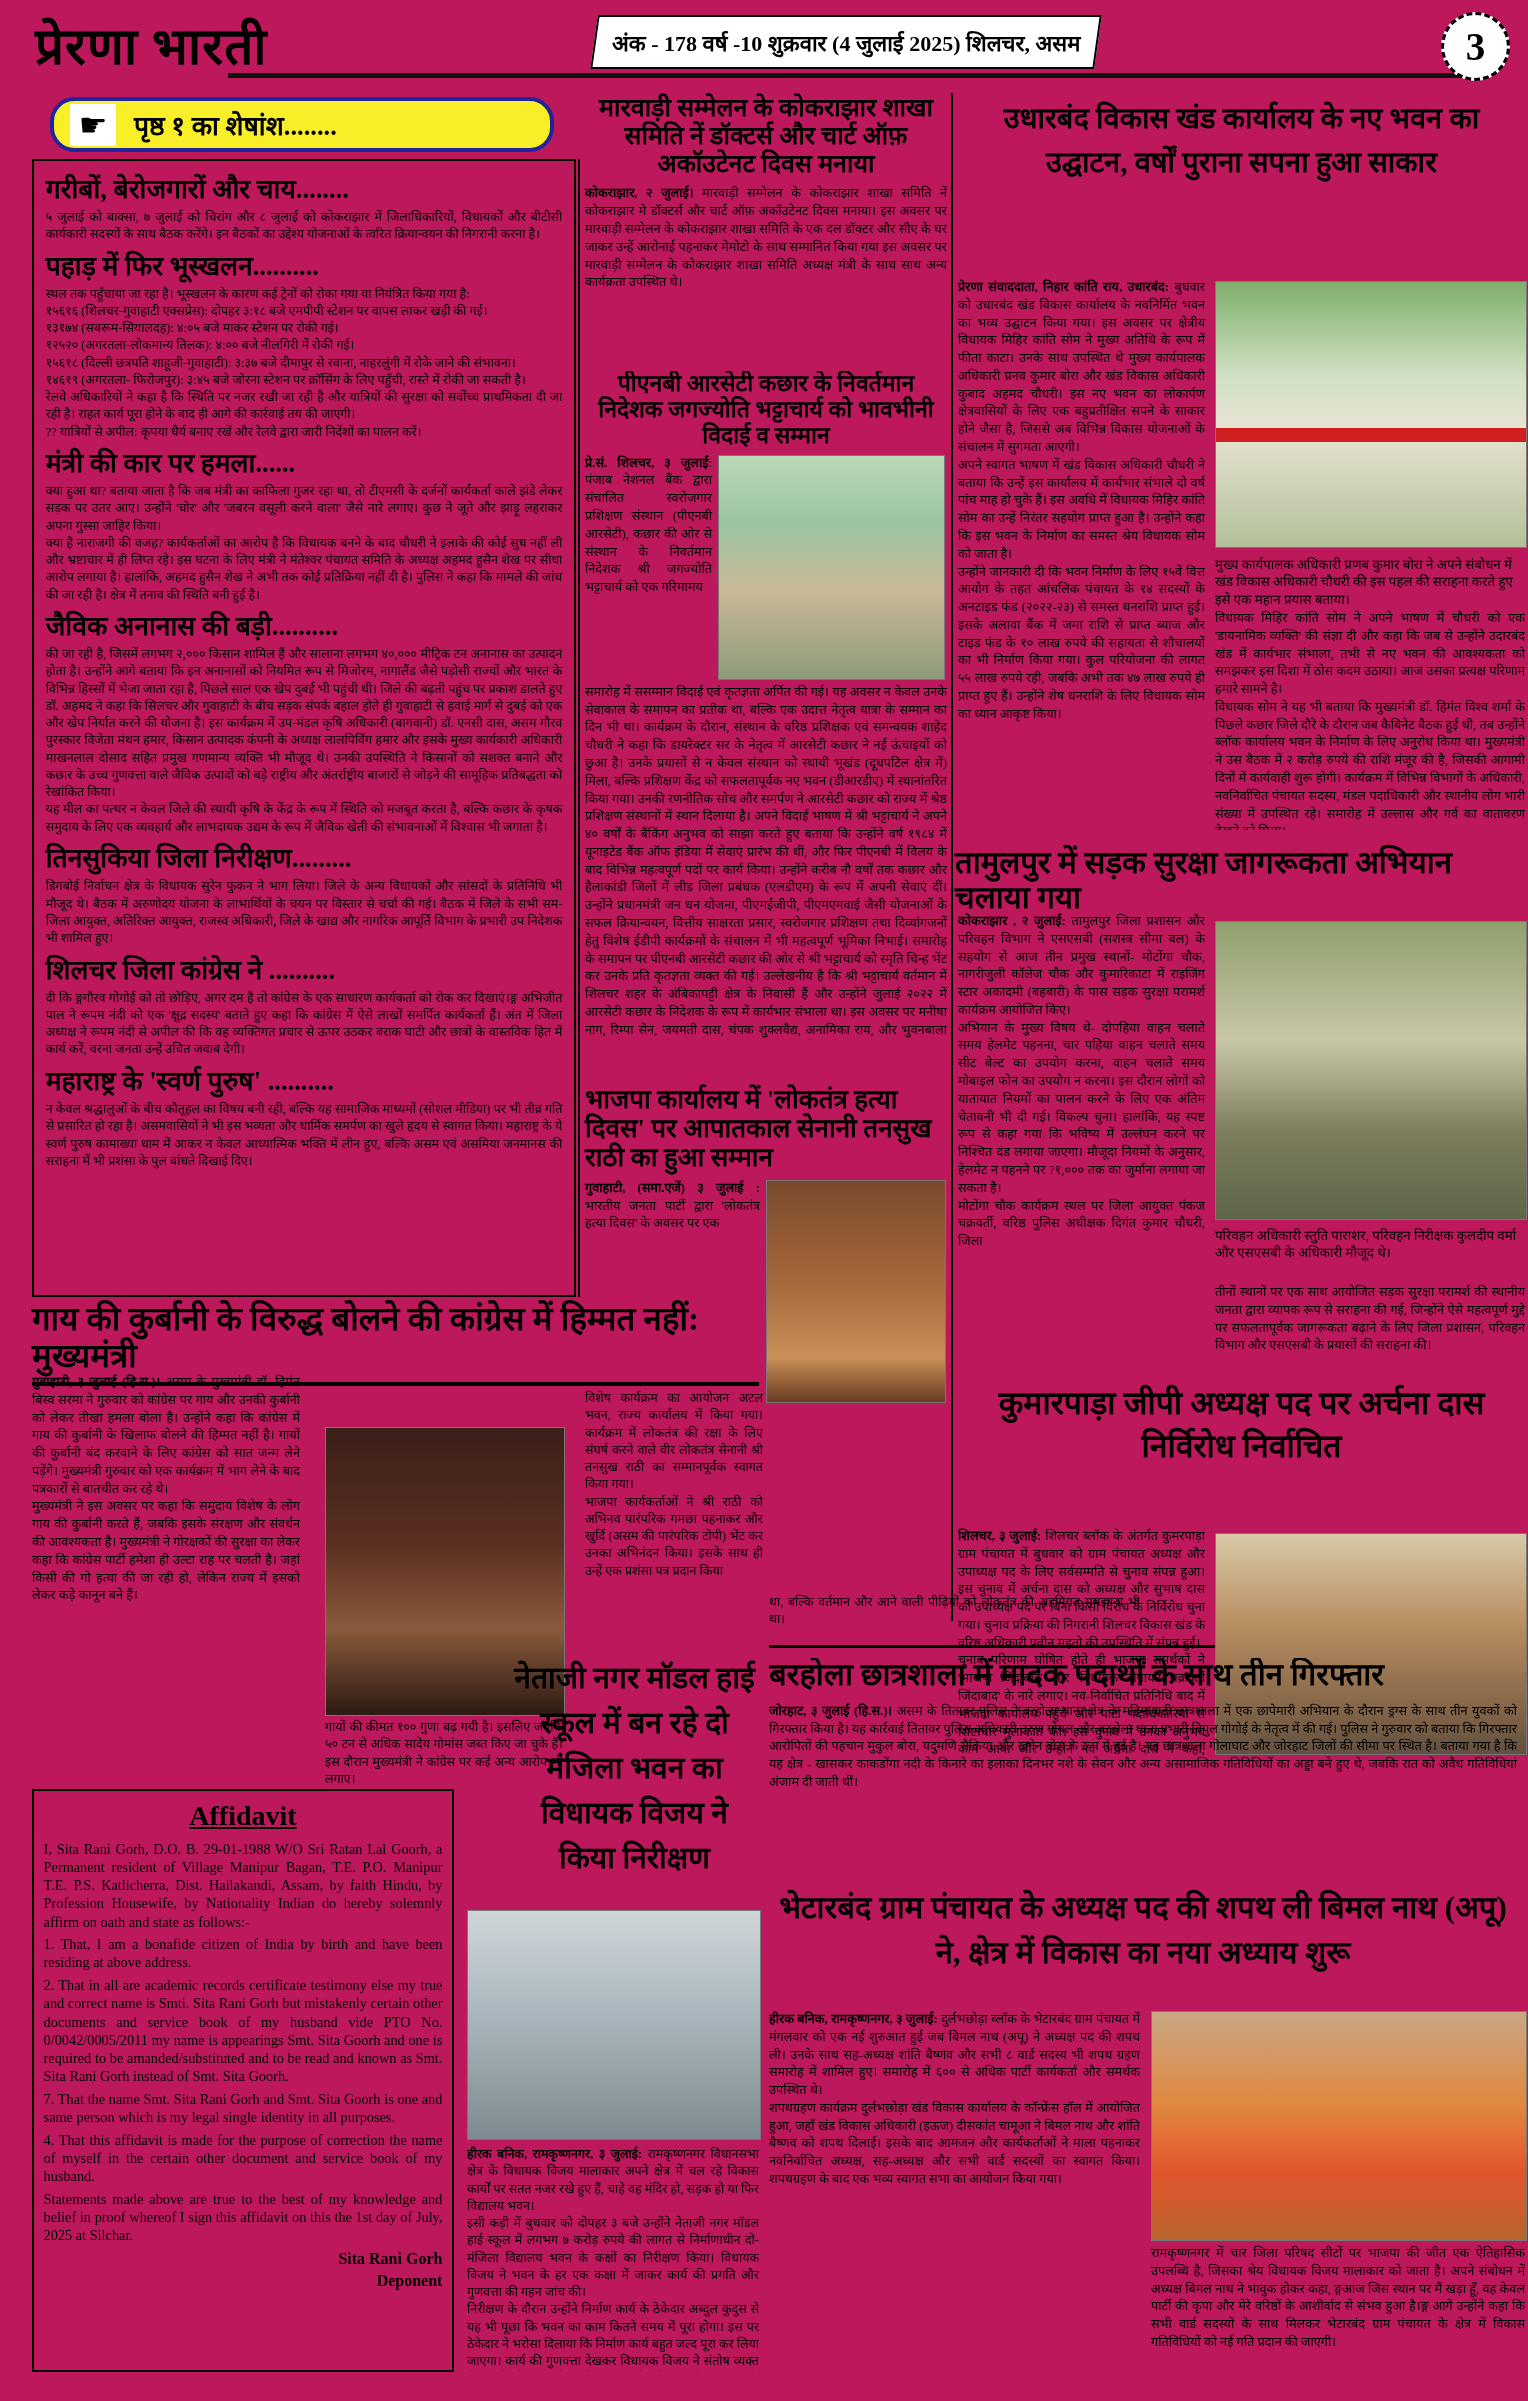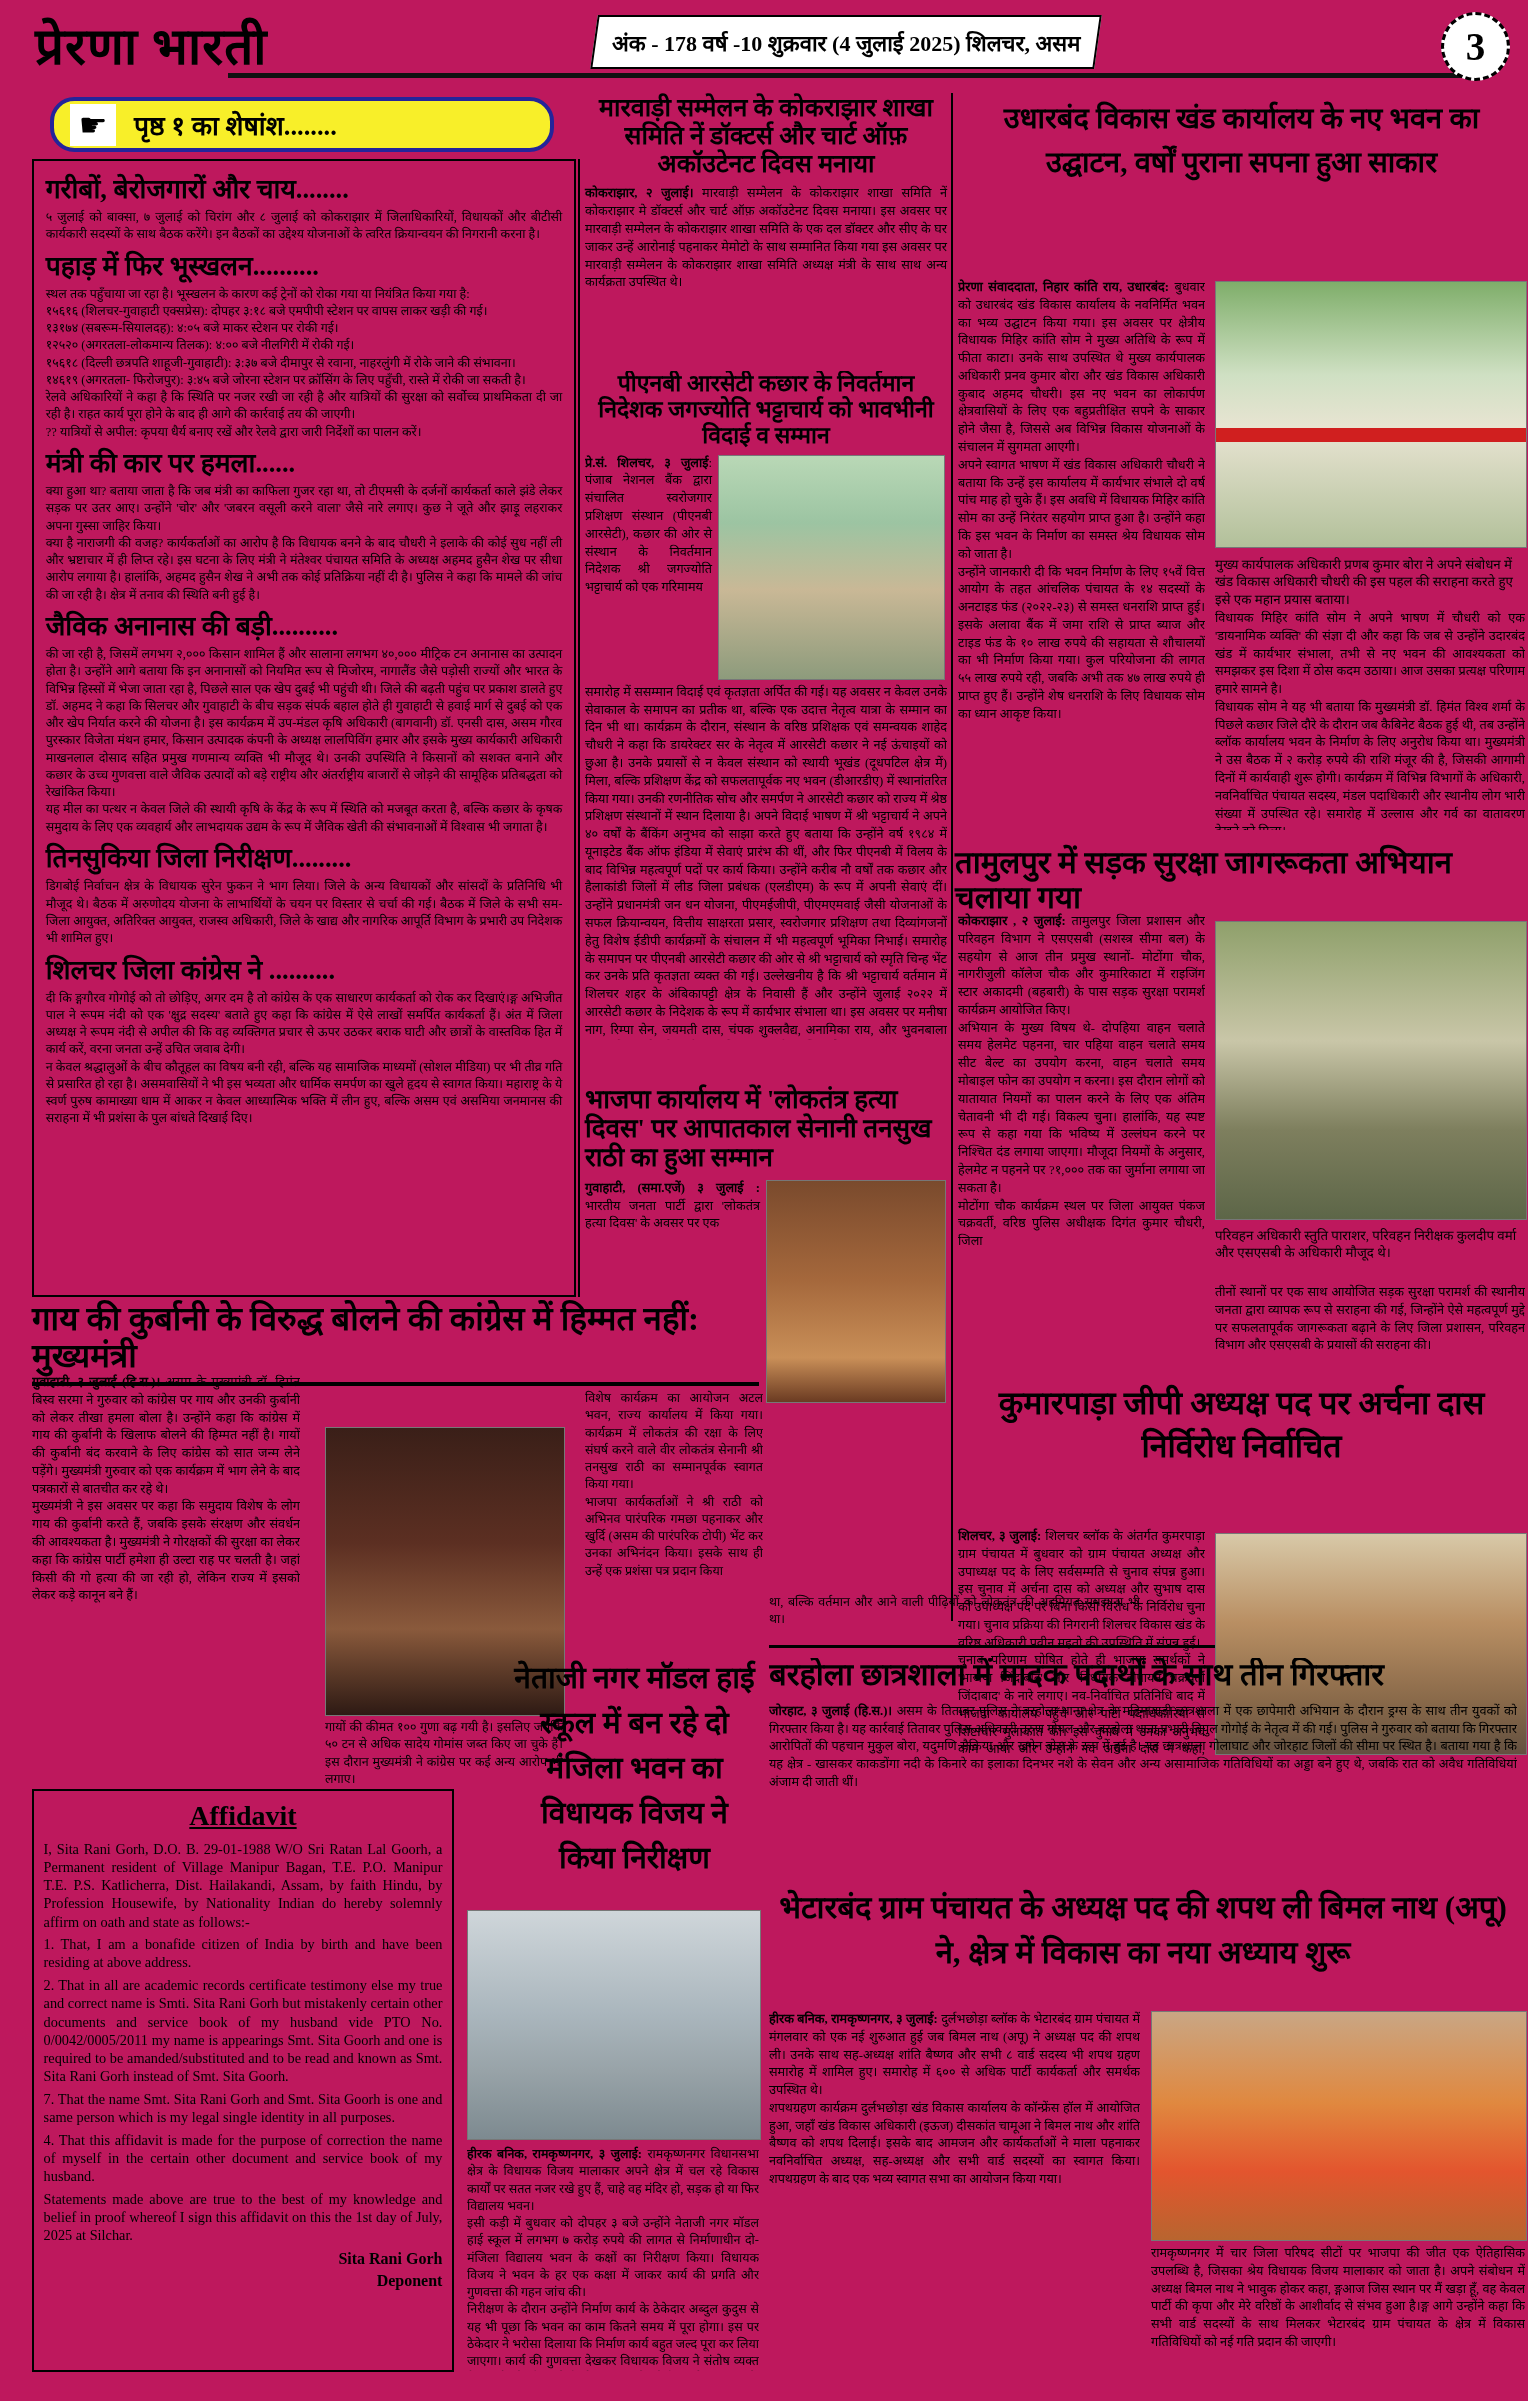--- a/index.html
+++ b/index.html
@@ -98,20 +98,21 @@
     <h2 class="hl hl-left">मंत्री की कार पर हमला......</h2>
     <p class="body">क्या हुआ था? बताया जाता है कि जब मंत्री का काफिला गुजर रहा था, तो टीएमसी के दर्जनों कार्यकर्ता काले झंडे लेकर सड़क पर उतर आए। उन्होंने 'चोर' और 'जबरन वसूली करने वाला' जैसे नारे लगाए। कुछ ने जूते और झाड़ू लहराकर अपना गुस्सा जाहिर किया।
 क्या है नाराजगी की वजह? कार्यकर्ताओं का आरोप है कि विधायक बनने के बाद चौधरी ने इलाके की कोई सुध नहीं ली और भ्रष्टाचार में ही लिप्त रहे। इस घटना के लिए मंत्री ने मंतेश्वर पंचायत समिति के अध्यक्ष अहमद हुसैन शेख पर सीधा आरोप लगाया है। हालांकि, अहमद हुसैन शेख ने अभी तक कोई प्रतिक्रिया नहीं दी है। पुलिस ने कहा कि मामले की जांच की जा रही है। क्षेत्र में तनाव की स्थिति बनी हुई है।</p>
     <h2 class="hl hl-left">जैविक अनानास की बड़ी..........</h2>
     <p class="body">की जा रही है, जिसमें लगभग २,००० किसान शामिल हैं और सालाना लगभग ४०,००० मीट्रिक टन अनानास का उत्पादन होता है। उन्होंने आगे बताया कि इन अनानासों को नियमित रूप से मिजोरम, नागालैंड जैसे पड़ोसी राज्यों और भारत के विभिन्न हिस्सों में भेजा जाता रहा है, पिछले साल एक खेप दुबई भी पहुंची थी। जिले की बढ़ती पहुंच पर प्रकाश डालते हुए डॉ. अहमद ने कहा कि सिलचर और गुवाहाटी के बीच सड़क संपर्क बहाल होते ही गुवाहाटी से हवाई मार्ग से दुबई को एक और खेप निर्यात करने की योजना है। इस कार्यक्रम में उप-मंडल कृषि अधिकारी (बागवानी) डॉ. एनसी दास, असम गौरव पुरस्कार विजेता मंथन हमार, किसान उत्पादक कंपनी के अध्यक्ष लालपिविंग हमार और इसके मुख्य कार्यकारी अधिकारी माखनलाल दोसाद सहित प्रमुख गणमान्य व्यक्ति भी मौजूद थे। उनकी उपस्थिति ने किसानों को सशक्त बनाने और कछार के उच्च गुणवत्ता वाले जैविक उत्पादों को बड़े राष्ट्रीय और अंतर्राष्ट्रीय बाजारों से जोड़ने की सामूहिक प्रतिबद्धता को रेखांकित किया।
 यह मील का पत्थर न केवल जिले की स्थायी कृषि के केंद्र के रूप में स्थिति को मजबूत करता है, बल्कि कछार के कृषक समुदाय के लिए एक व्यवहार्य और लाभदायक उद्यम के रूप में जैविक खेती की संभावनाओं में विश्वास भी जगाता है।</p>
     <h2 class="hl hl-left">तिनसुकिया जिला निरीक्षण.........</h2>
     <p class="body">डिगबोई निर्वाचन क्षेत्र के विधायक सुरेन फुकन ने भाग लिया। जिले के अन्य विधायकों और सांसदों के प्रतिनिधि भी मौजूद थे। बैठक में अरुणोदय योजना के लाभार्थियों के चयन पर विस्तार से चर्चा की गई। बैठक में जिले के सभी सम- जिला आयुक्त, अतिरिक्त आयुक्त, राजस्व अधिकारी, जिले के खाद्य और नागरिक आपूर्ति विभाग के प्रभारी उप निदेशक भी शामिल हुए।</p>
     <h2 class="hl hl-left">शिलचर जिला कांग्रेस ने ..........</h2>
     <p class="body">दी कि ङ्गगौरव गोगोई को तो छोड़िए, अगर दम है तो कांग्रेस के एक साधारण कार्यकर्ता को रोक कर दिखाएं।ङ्ग अभिजीत पाल ने रूपम नंदी को एक 'क्षुद्र सदस्य' बताते हुए कहा कि कांग्रेस में ऐसे लाखों समर्पित कार्यकर्ता हैं। अंत में जिला अध्यक्ष ने रूपम नंदी से अपील की कि वह व्यक्तिगत प्रचार से ऊपर उठकर बराक घाटी और छात्रों के वास्तविक हित में कार्य करें, वरना जनता उन्हें उचित जवाब देगी।</p>
+    <h2 class="hl hl-left">महाराष्ट्र के 'स्वर्ण पुरुष' ..........</h2>
     <p class="body">न केवल श्रद्धालुओं के बीच कौतूहल का विषय बनी रही, बल्कि यह सामाजिक माध्यमों (सोशल मीडिया) पर भी तीव्र गति से प्रसारित हो रहा है। असमवासियों ने भी इस भव्यता और धार्मिक समर्पण का खुले हृदय से स्वागत किया। महाराष्ट्र के ये स्वर्ण पुरुष कामाख्या धाम में आकर न केवल आध्यात्मिक भक्ति में लीन हुए, बल्कि असम एवं असमिया जनमानस की सराहना में भी प्रशंसा के पुल बांधते दिखाई दिए।</p>
   </div>
 
   <div class="abs vrule" style="left:578px;top:159px;height:1138px;"></div>
   <div class="abs vrule" style="left:951px;top:93px;height:1528px;"></div>
 
   <div class="abs" style="left:585px;top:94px;width:362px;">
     <h2 class="hl center" style="font-size:25px;margin-bottom:7.4px;">मारवाड़ी सम्मेलन के कोकराझार शाखा समिति नें डॉक्टर्स और चार्ट ऑफ़ अकॉउटेनट दिवस मनाया</h2>
     <p class="body body-md"><span class="dl">कोकराझार, २ जुलाई।</span> <span>मारवाड़ी सम्मेलन के कोकराझार शाखा समिति नें कोकराझार मे डॉक्टर्स और चार्ट ऑफ़ अकॉउटेनट दिवस मनाया। इस अवसर पर मारवाड़ी सम्मेलन के कोकराझार शाखा समिति के एक दल डॉक्टर और सीए के घर जाकर उन्हें आरोनाई पहनाकर मेमोटो के साथ सम्मानित किया गया इस अवसर पर मारवाड़ी सम्मेलन के कोकराझार शाखा समिति अध्यक्ष मंत्री के साथ साथ अन्य कार्यक्रता उपस्थित थे।</span></p>
   </div>

